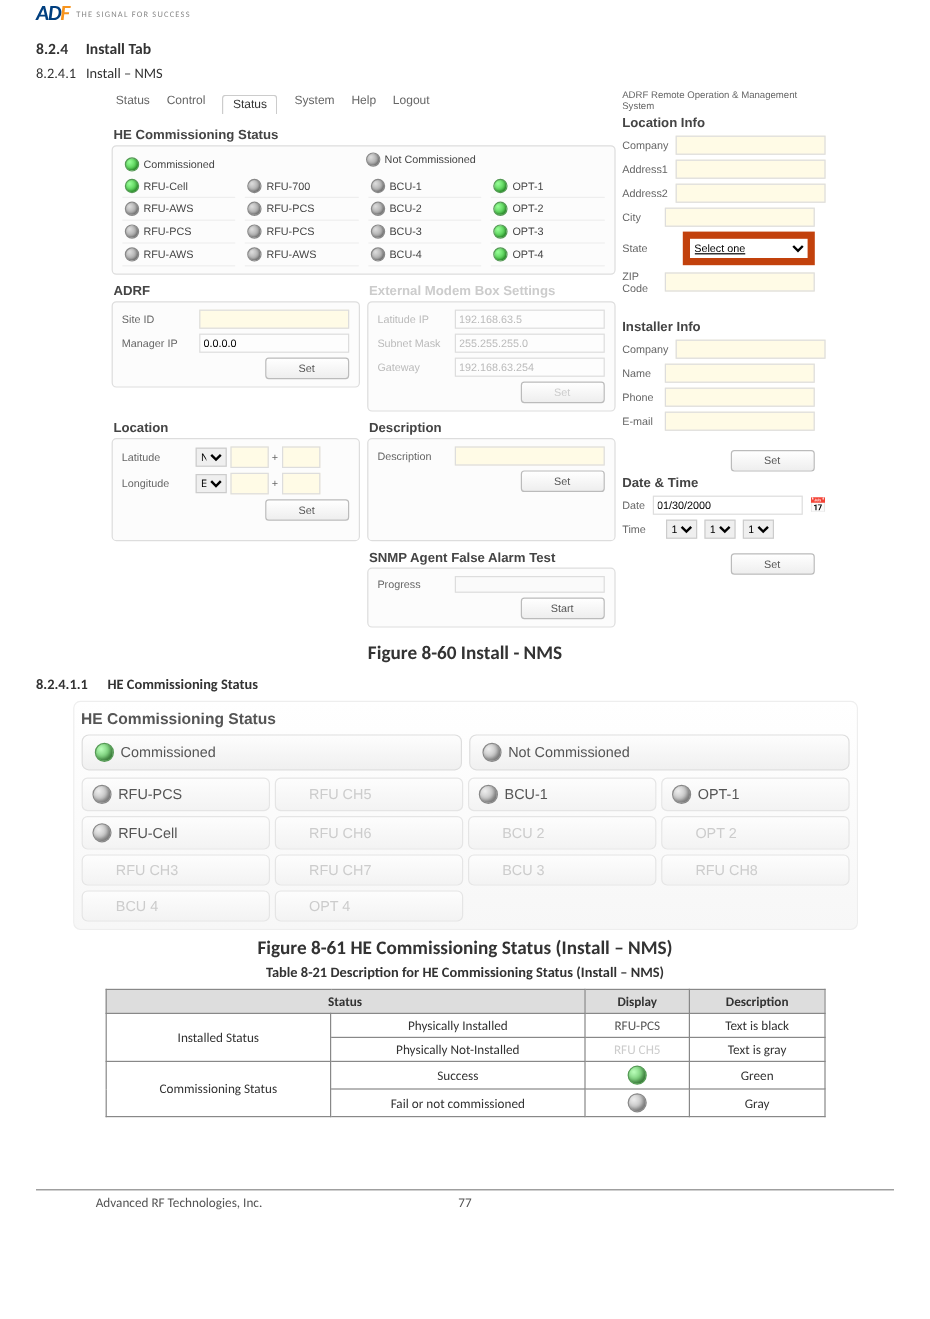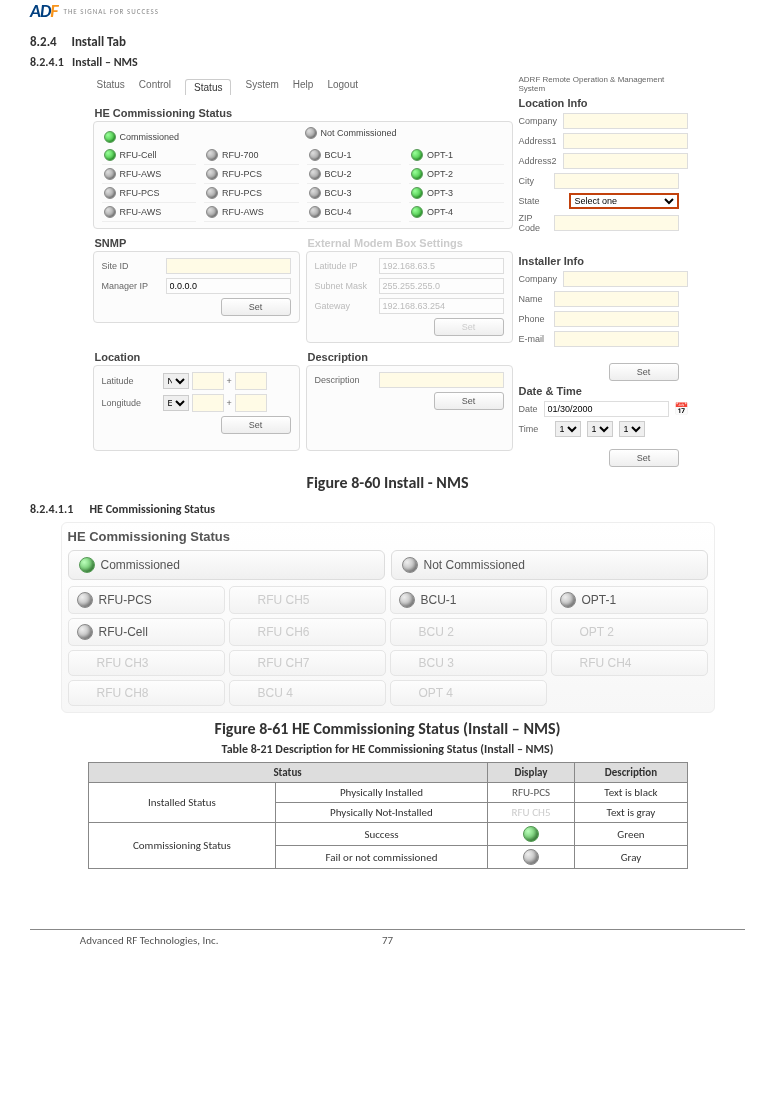--- a/index.html
+++ b/index.html
@@ -30,21 +30,21 @@
     color: #888;
     letter-spacing: 1px;
   }
   h1.sec {
     font-size: 13px;
     font-weight: bold;
     margin: 10px 0 4px 0;
   }
   h2.sec {
     font-size: 12px;
-    font-weight: bold;
+    font-weight: normal;
     margin: 6px 0 6px 0;
   }
   h3.sec {
     font-size: 12px;
     font-weight: bold;
     margin: 10px 0 6px 0;
   }
   .fig-img {
     margin: 4px auto 4px auto;
     display: block;
@@ -126,21 +126,21 @@
   .miniinput {
     flex:1;
     height:14px;
     border:1px solid #ddd;
     background:#fffbe6;
     padding:0 3px;
     font-size:9px;
   }
   .miniinput.plain { background:#fdfdfd; }
   .minisel {
-    height:16px; border:2px solid #c2410c; background:#fff; font-size:9px;
+    height:28px; border:6px solid #c2410c; background:#fff; font-size:9px;text-decoration:underline;
   }
   .btn {
     display:inline-block;
     min-width:48px;
     text-align:center;
     padding:3px 10px;
     border:1px solid #bbb;
     border-radius:3px;
     background:linear-gradient(#fff,#eee);
     font-size:9px;
@@ -359,21 +359,21 @@
               <div class="commcell">
                 <span class="led green"></span>
                 <span>OPT-4</span>
               </div>
             </div>
       </div>
     </div>
 
     <div class="pair">
       <div>
-        <div class="section-title">SNMP</div>
+        <div class="section-title">ADRF</div>
         <div class="panel">
           <div class="minirow">
                 <span class="minilabel">Site ID</span>
                 <input class="miniinput" style="">
               </div>
           <div class="minirow">
                 <span class="minilabel">Manager IP</span>
                 <input class="miniinput plain" value="0.0.0.0" style="">
               </div>
           <div class="btnrow"><span class="btn">Set</span></div>
@@ -425,20 +425,33 @@
         <div class="panel" style="height:72px">
           <div class="minirow">
                 <span class="minilabel">Description</span>
                 <input class="miniinput" style="">
               </div>
           <div class="btnrow"><span class="btn">Set</span></div>
         </div>
       </div>
     </div>
 
+    <div class="pair">
+      <div></div>
+      <div>
+        <div class="section-title">SNMP Agent False Alarm Test</div>
+        <div class="panel">
+          <div class="minirow">
+                <span class="minilabel">Progress</span>
+                <div class="progress"></div>
+              </div>
+          <div class="btnrow"><span class="btn">Start</span></div>
+        </div>
+      </div>
+    </div>
   </div>
 
   <div class="right">
     <div class="smallhdr">ADRF Remote Operation &amp; Management System</div>
     <div class="infolabel">Location Info</div>
     <div id="locinfo-rows">
           <div class="minirow">
             <span class="minilabel" style="width:44px">Company</span>
             <input class="miniinput" style="">
           </div>
@@ -560,24 +573,20 @@
         <span style="width:14px"></span>
         <span>RFU CH3</span>
       </div>
       <div class="hecs-cell dim">
         <span style="width:14px"></span>
         <span>RFU CH7</span>
       </div>
       <div class="hecs-cell dim">
         <span style="width:14px"></span>
         <span>BCU 3</span>
-      </div>
-      <div class="hecs-cell dim">
-        <span style="width:14px"></span>
-        <span>RFU CH4</span>
       </div>
       <div class="hecs-cell dim">
         <span style="width:14px"></span>
         <span>RFU CH8</span>
       </div>
       <div class="hecs-cell dim">
         <span style="width:14px"></span>
         <span>BCU 4</span>
       </div>
       <div class="hecs-cell dim">

